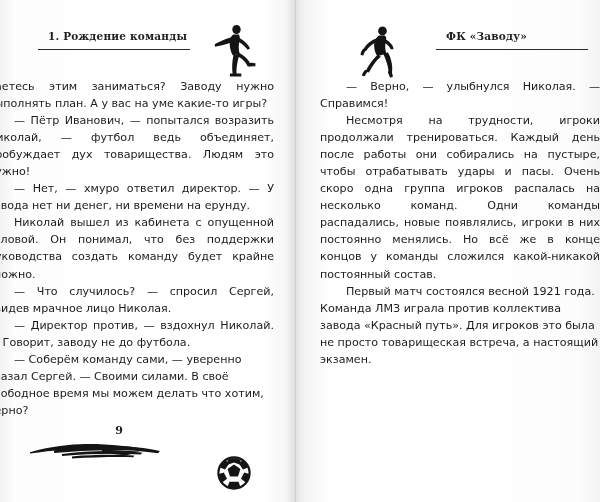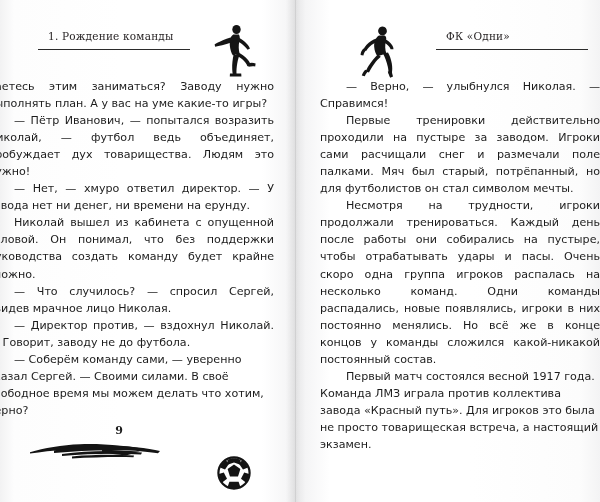--- a/index.html
+++ b/index.html
@@ -64,21 +64,21 @@
   
   .header {
     position: absolute;
     top: 18px;
     height: 46px;
     width: 100%;
   }
   .header-title {
     position: absolute;
     font-family: "DejaVu Serif", serif;
-    font-weight: normal;
+    font-weight: bold;
     font-size: 10.5px;
     letter-spacing: 0.2px;
     color: #231f20;
     white-space: nowrap;
     top: 12px;
   }
   .header-rule {
     position: absolute;
     top: 31px;
     height: 1px;
@@ -218,21 +218,21 @@
             <path d="M74 11.4 L112 13.4 L98 17.6 L74 14.8 Z"></path>
           </g>
         </svg>
       </div>
     </div>
   </div>
 
   <div class="page page-right">
 
     <div class="header">
-      <div class="header-title">ФК «Одни»</div>
+      <div class="header-title">ФК «Заводу»</div>
       <div class="header-rule"></div>
       <div class="runner">
         <svg width="62" height="62" viewBox="0 0 62 62" aria-hidden="true">
           <g fill="#141414">
 
             <ellipse cx="34.5" cy="13.0" rx="4.4" ry="4.4" transform="rotate(-18 34.5 13.0)"></ellipse>
 
             <path d="M31.0 17.6 C27.6 19.6 25.8 24.0 26.2 29.0 C26.5 33.0 27.8 36.2 29.6 38.2
                      L38.4 35.6 C37.0 31.4 36.8 26.8 38.0 22.4 C38.6 20.0 38.2 18.4 36.6 17.4 Z"></path>
 
@@ -250,23 +250,22 @@
             <path d="M35.0 35.6 C37.0 39.4 38.8 44.2 39.8 48.8 C40.4 51.6 40.6 53.8 40.4 55.4
                      L43.8 55.4 C44.4 52.6 44.4 49.2 43.8 45.6 C43.0 41.0 41.6 37.2 40.0 34.6 Z"></path>
             <path d="M39.8 53.6 C40.6 56.2 41.4 58.4 42.2 59.8 L45.0 58.6 C44.4 56.8 44.0 54.8 43.8 53.2 Z"></path>
           </g>
         </svg>
       </div>
     </div>
 
     <div class="body-text">
       <p>— Верно, — улыбнулся Николая. — Справимся!</p>
-      <p>Первые тренировки действительно проходили на пустыре за заводом. Игроки сами расчищали снег и размечали поле палками. Мяч был старый, потрёпанный, но для футболистов он стал символом мечты.</p>
       <p>Несмотря на трудности, игроки продолжали тренироваться. Каждый день после работы они собирались на пустыре, чтобы отрабатывать удары и пасы. Очень скоро одна группа игроков распалась на несколько команд. Одни команды распадались, новые появлялись, игроки в них постоянно менялись. Но всё же в конце концов у команды сложился какой-никакой постоянный состав.</p>
-      <p>Первый матч состоялся весной 1917 года. Команда ЛМЗ играла против коллектива завода «Красный путь». Для игроков это была не просто товарищеская встреча, а настоящий экзамен.</p>
+      <p>Первый матч состоялся весной 1921 года. Команда ЛМЗ играла против коллектива завода «Красный путь». Для игроков это была не просто товарищеская встреча, а настоящий экзамен.</p>
     </div>
 
   </div>
 
   <div class="ball">
     <svg width="36" height="36" viewBox="0 0 36 36" aria-hidden="true">
       <circle cx="18" cy="18" r="15.6" fill="#ffffff" stroke="#141414" stroke-width="2.2"></circle>
 
       <path d="M18 9.4 L24.4 14.0 L22.0 21.6 L14.0 21.6 L11.6 14.0 Z" fill="#141414"></path>
 

